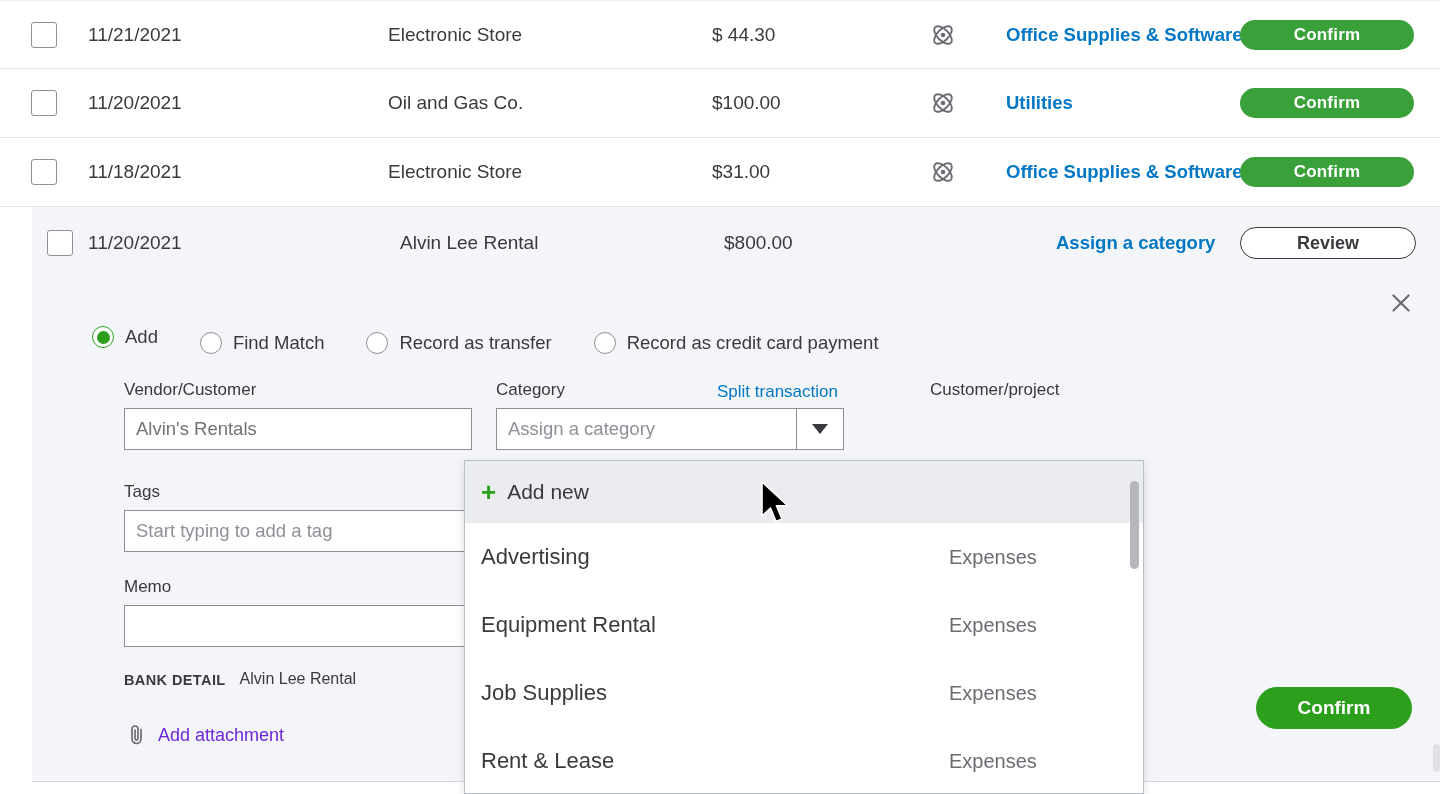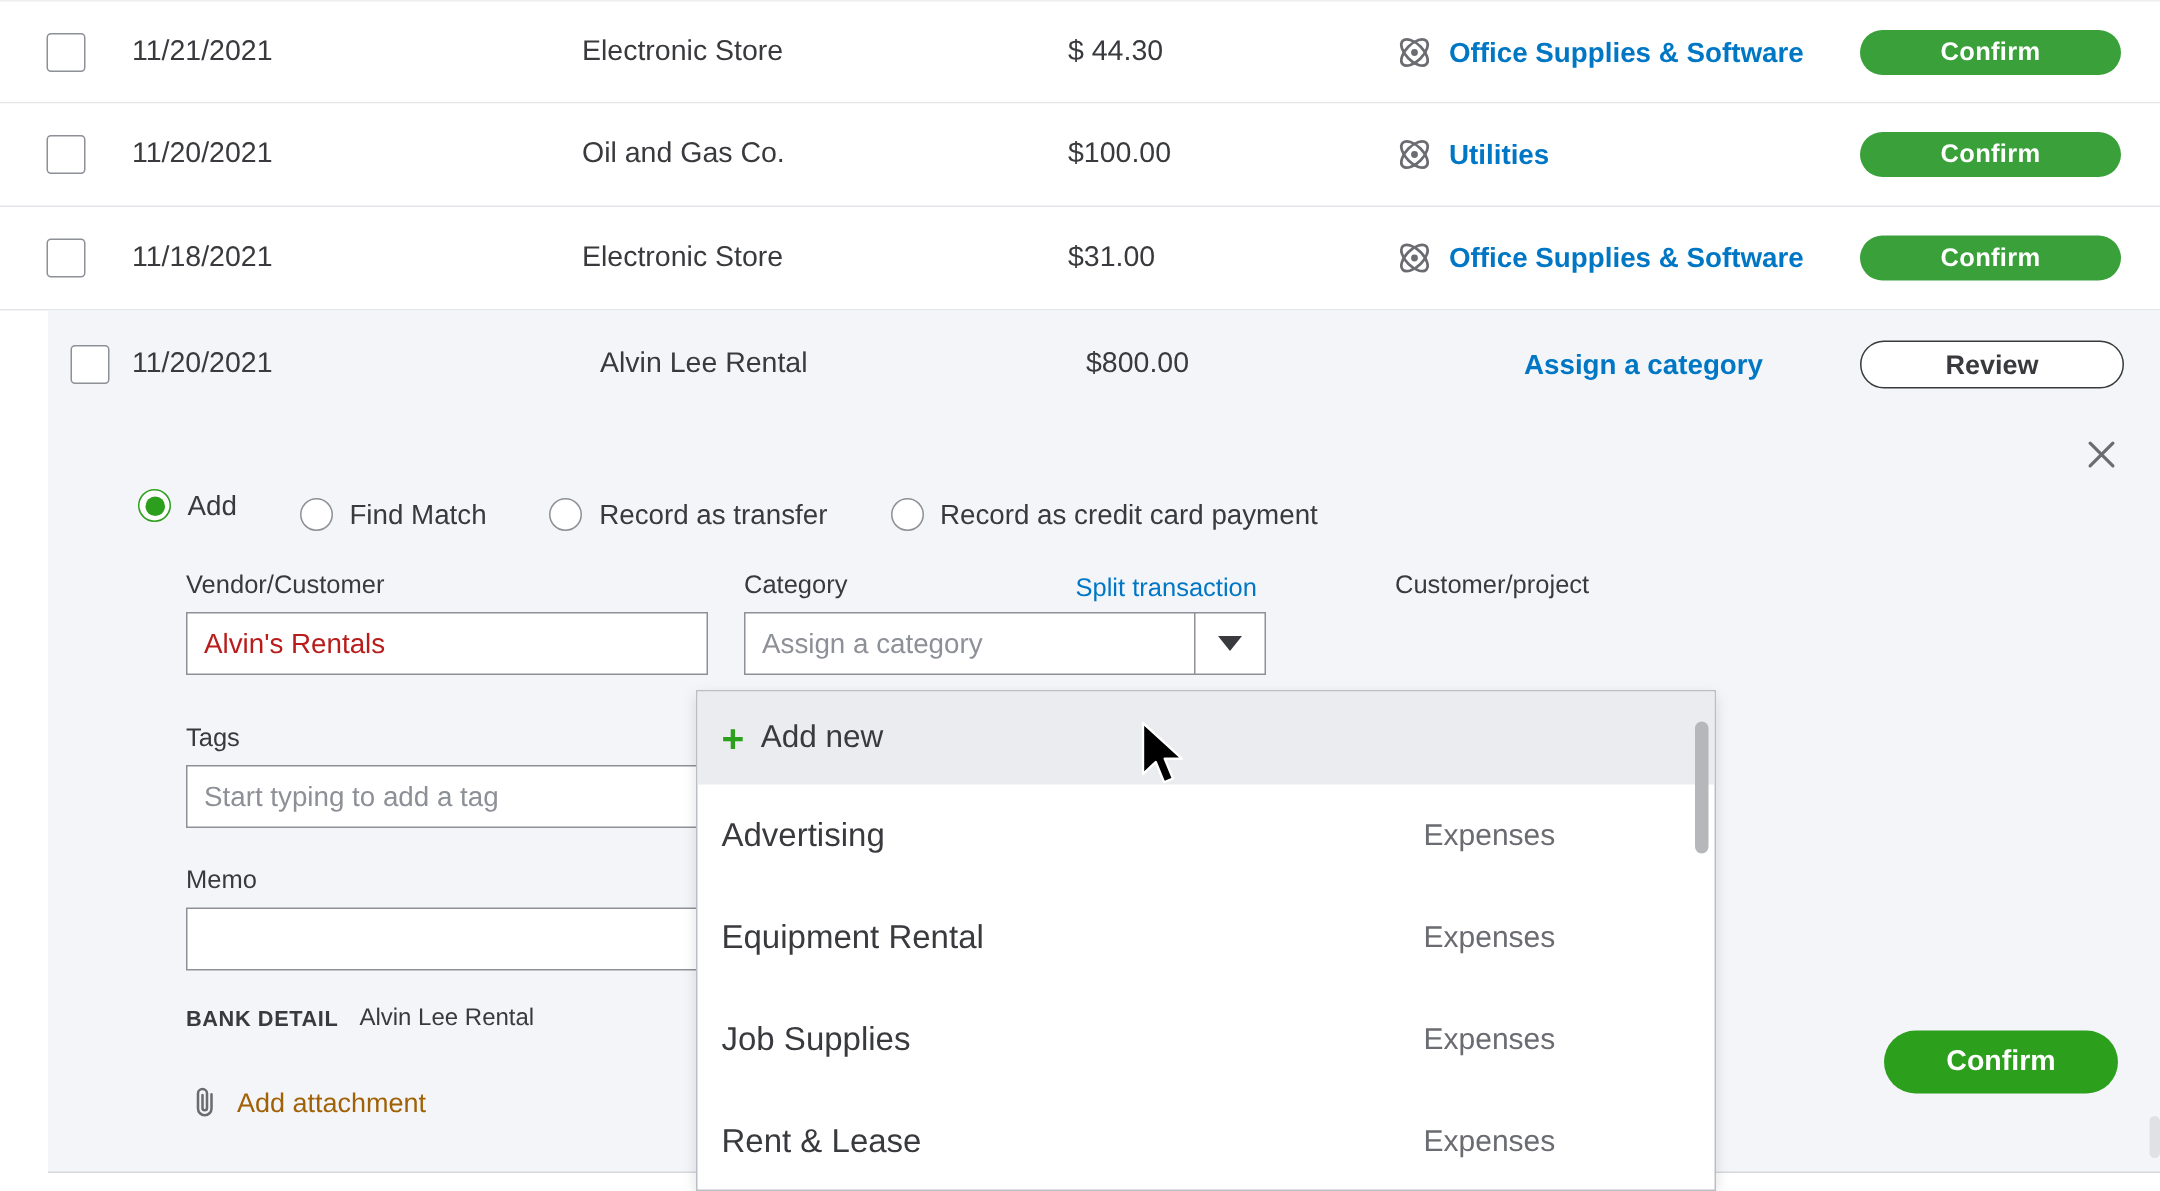--- a/index.html
+++ b/index.html
@@ -96,20 +96,21 @@
     min-width: 0;
   }
   .c-cat.noicon { padding-left: 126px; }
 
   .cat-link {
     color: #0077c5;
     font-size: 18.5px;
     font-weight: bold;
     cursor: pointer;
     white-space: nowrap;
+    margin-left: 40px;
   }
   .cat-link.plain { font-weight: bold; }
 
   .ai-icon { width: 26px; height: 26px; flex: 0 0 26px; }
 
   .c-btn {
     width: 200px;
     flex: 0 0 200px;
     display: flex;
     justify-content: flex-start;
@@ -212,21 +213,21 @@
     display: block;
   }
   .input-box {
     background: #ffffff;
     border: 1.3px solid #8d9096;
     height: 42px;
     display: flex;
     align-items: center;
     padding: 0 11px;
     font-size: 18.5px;
-    color: #b91c1c;
+    color: #737373;
   }
   .input-box.placeholder { color: #8d9096; }
 
   .combo {
     display: flex;
     align-items: stretch;
   }
   .combo .input-box { border-right: none; flex: 1 1 auto; }
   .combo-arrow {
     width: 48px;
@@ -300,21 +301,21 @@
     align-items: center;
     gap: 0;
   }
   .flink {
     display: flex;
     align-items: center;
     gap: 12px;
     cursor: pointer;
   }
   .flink + .flink { margin-left: 184px; }
-  .flink-text { color: #a16207; font-size: 18px; }
+  .flink-text { color: #6d28d9; font-size: 18px; }
 
   .btn-confirm-lg {
     position: absolute;
     left: 1224px;
     top: 415px;
     width: 156px;
     height: 42px;
     border-radius: 22px;
     background: #2ca01c;
     color: #ffffff;

